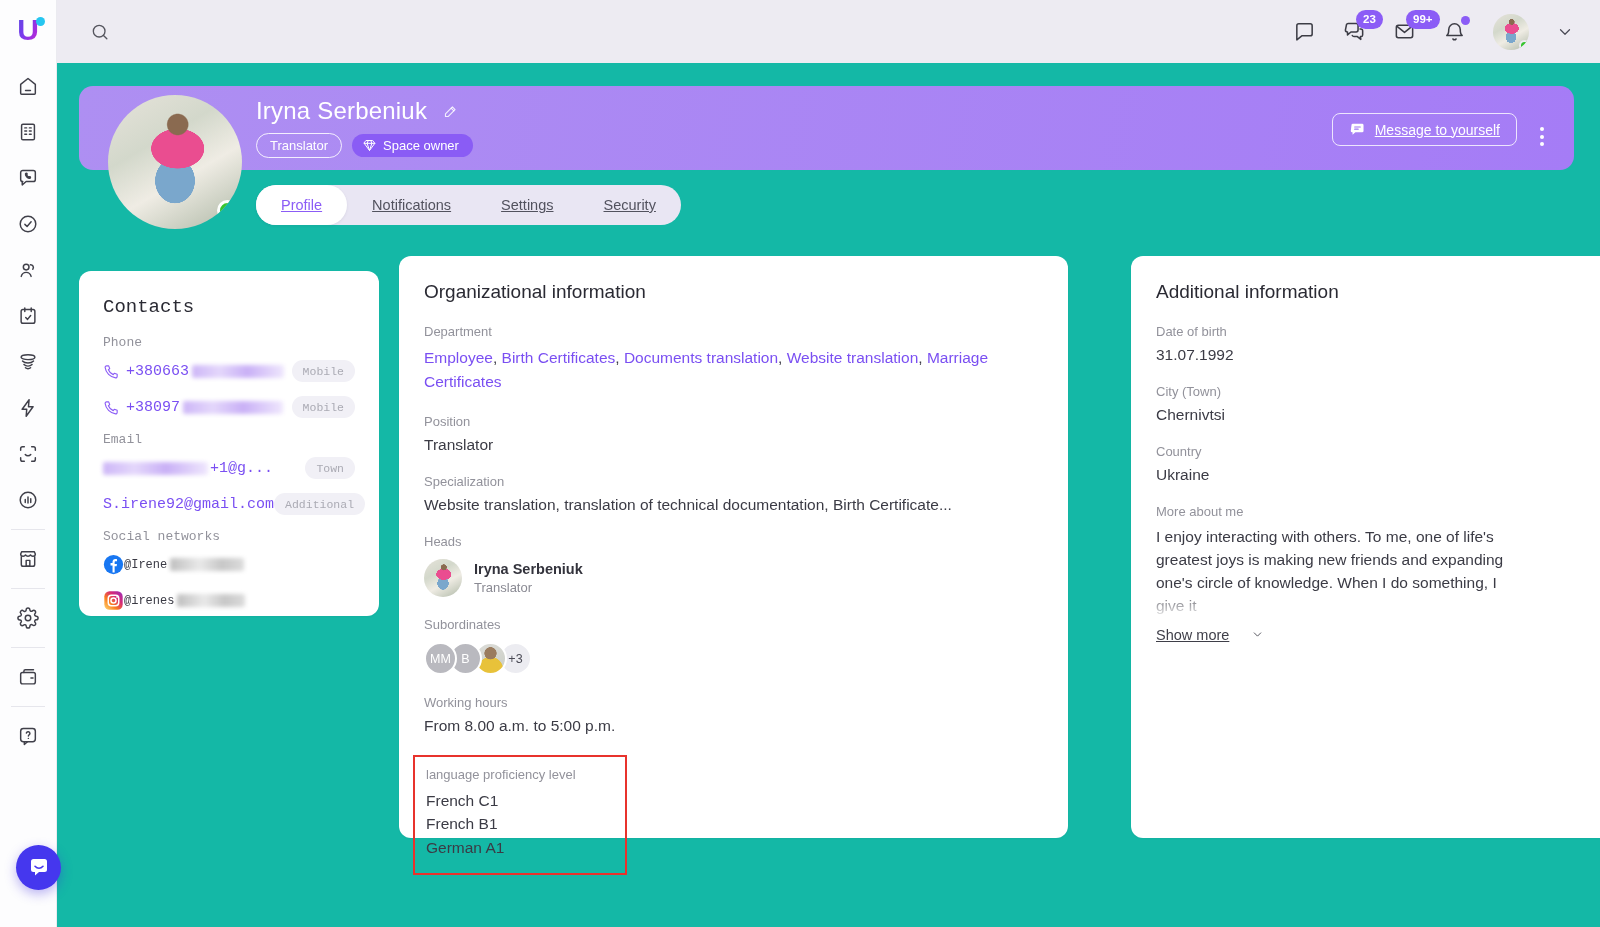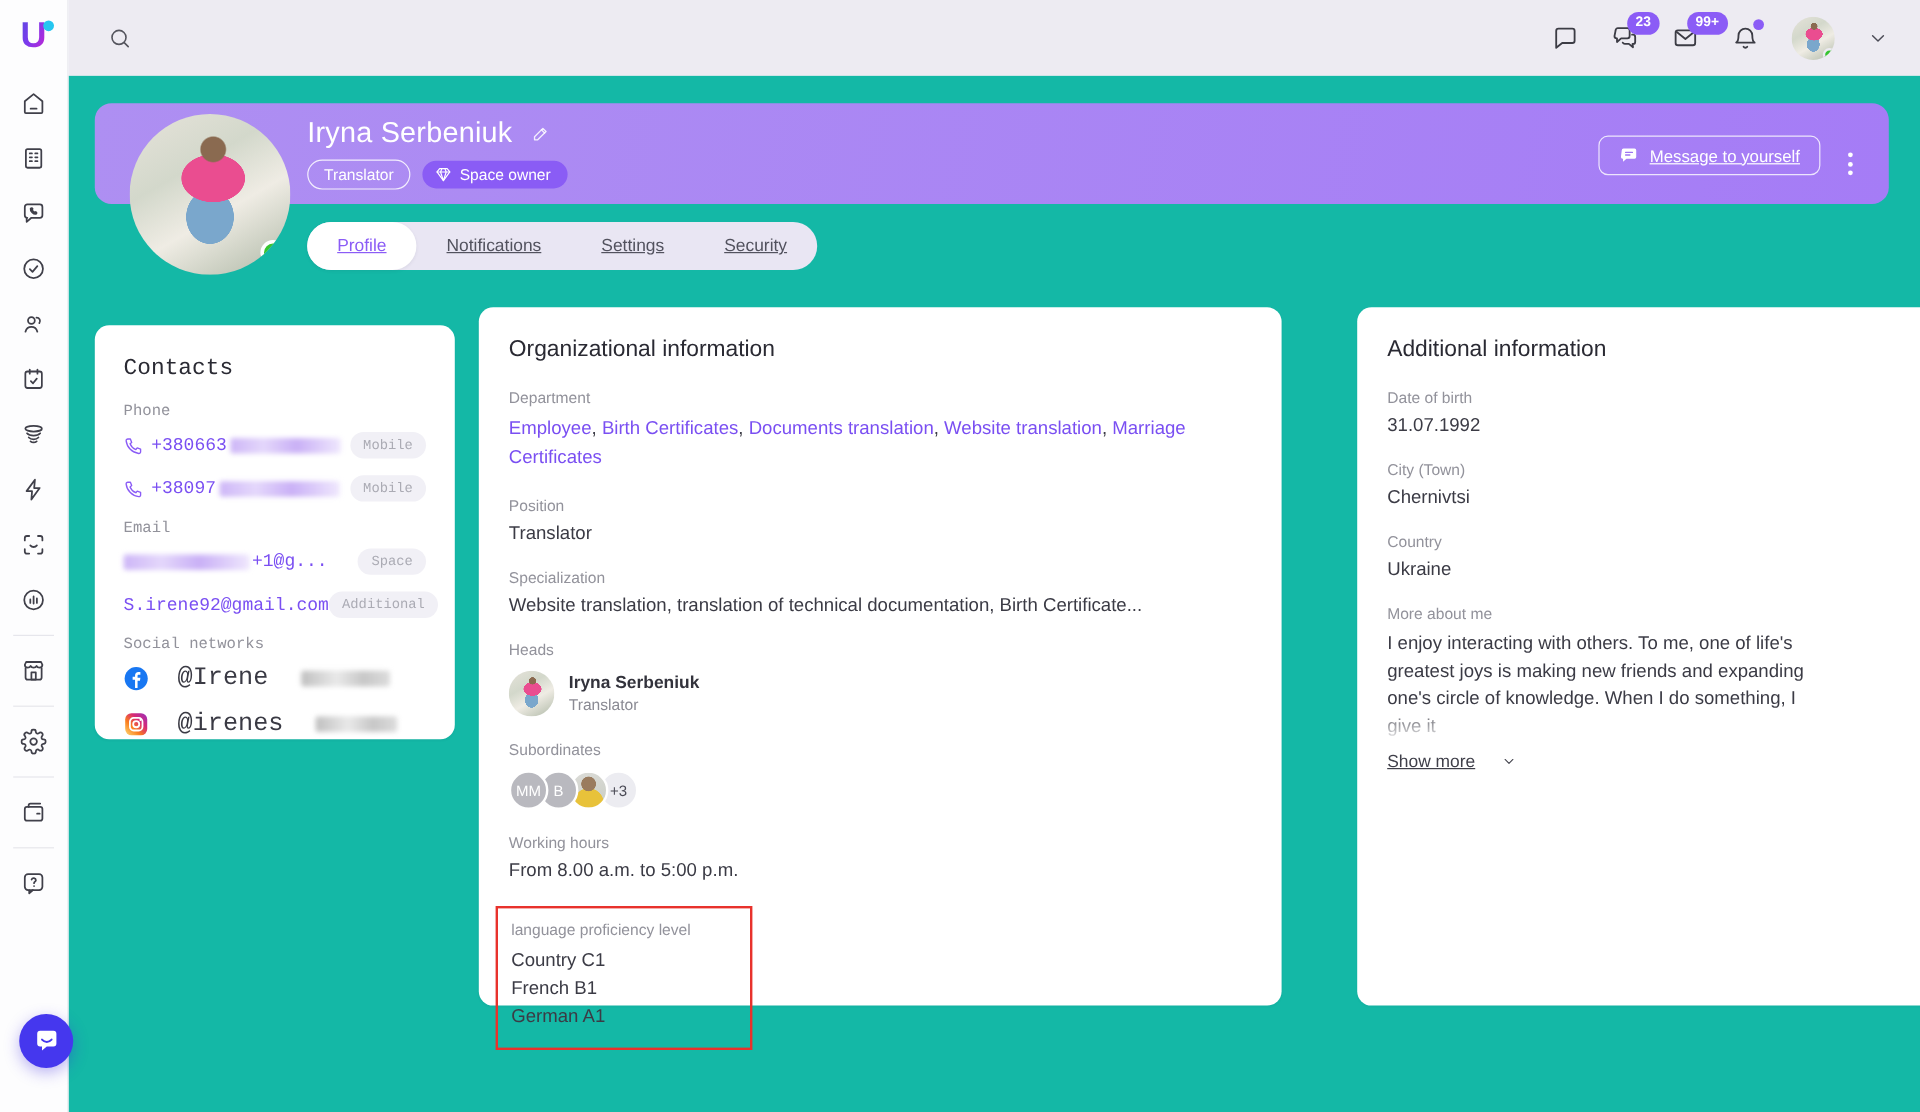--- a/index.html
+++ b/index.html
@@ -84,21 +84,21 @@
   
   .card-contacts h2 { margin-bottom:17px; }
   .grp-lbl { font-size:13px; color:#92929b; margin:14px 0 10px; }
   .c-row { display:flex; align-items:center; margin-bottom:14px; }
   .c-row svg { width:17px; height:17px; margin-right:6px; flex:none; }
   .link { color:#7a4ff2; font-size:15px; text-decoration:none; cursor:pointer; white-space:nowrap; }
   .pill { margin-left:auto; background:#f1f0f6; color:#ababb4; font-size:11.5px; padding:4.5px 11px; border-radius:12px; flex:none; }
   .blur { display:inline-block; height:13px; border-radius:2px; filter:blur(2px); margin-left:3px; flex:none; }
   .blur-purple { background:linear-gradient(90deg,#cdb6f7,#e4d7fb 30%,#c9b0f6 60%,#efe7fd); }
   .blur-gray { background:linear-gradient(90deg,#bfbfbf,#e9e9e9 40%,#c7c7c7 70%,#dcdcdc); }
-  .soc-row { display:flex; align-items:center; margin-bottom:15px; gap:24px; font-size:21px; color:#3a3a44; cursor:pointer; }
+  .soc-row { display:flex; align-items:center; margin-bottom:15px; gap:0; font-size:12px; color:#3a3a44; cursor:pointer; }
   .soc-row svg { width:21px; height:21px; flex:none; }
 
   
   .card-org h2 { margin-bottom:21px; }
   .sec { margin-bottom:20px; }
   .dept { font-size:15.5px; line-height:1.55; max-width:610px; }
   .dept a { color:#7a4ff2; text-decoration:none; cursor:pointer; }
   .heads-row { display:flex; gap:12px; align-items:center; margin-top:10px; cursor:pointer; }
   .head-av { width:38px; height:38px; flex:none; }
   .head-name { font-size:14.5px; font-weight:700; color:#33333c; margin-bottom:3px; }
@@ -344,21 +344,21 @@
         </svg>
       <a class="link">+38097</a>
       <span class="blur blur-purple" style="width:100px"></span>
       <span class="pill">Mobile</span>
     </div>
 
     <div class="grp-lbl">Email</div>
     <div class="c-row">
       <span class="blur blur-purple" style="width:105px;margin-left:0;margin-right:2px"></span>
       <a class="link">+1@g...</a>
-      <span class="pill">Space</span>
+      <span class="pill">Town</span>
     </div>
     <div class="c-row">
       <a class="link">S.irene92@gmail.com</a>
       <span class="pill">Additional</span>
     </div>
 
     <div class="grp-lbl">Social networks</div>
     <div class="soc-row">
       <svg viewBox="0 0 24 24">
           <circle cx="12" cy="12" r="11" fill="#1877f2"></circle>
@@ -426,21 +426,21 @@
       </div>
     </div>
 
     <div class="sec">
       <div class="lbl">Working hours</div>
       <div class="val">From 8.00 a.m. to 5:00 p.m.</div>
     </div>
 
     <div class="red-box">
       <div class="lbl">language proficiency level</div>
-      <div class="lang-line">Country C1</div>
+      <div class="lang-line">French C1</div>
       <div class="lang-line">French B1</div>
       <div class="lang-line">German A1</div>
     </div>
   </section>
 
   <section class="card card-additional">
     <h2>Additional information</h2>
 
     <div class="sec">
       <div class="lbl">Date of birth</div>

